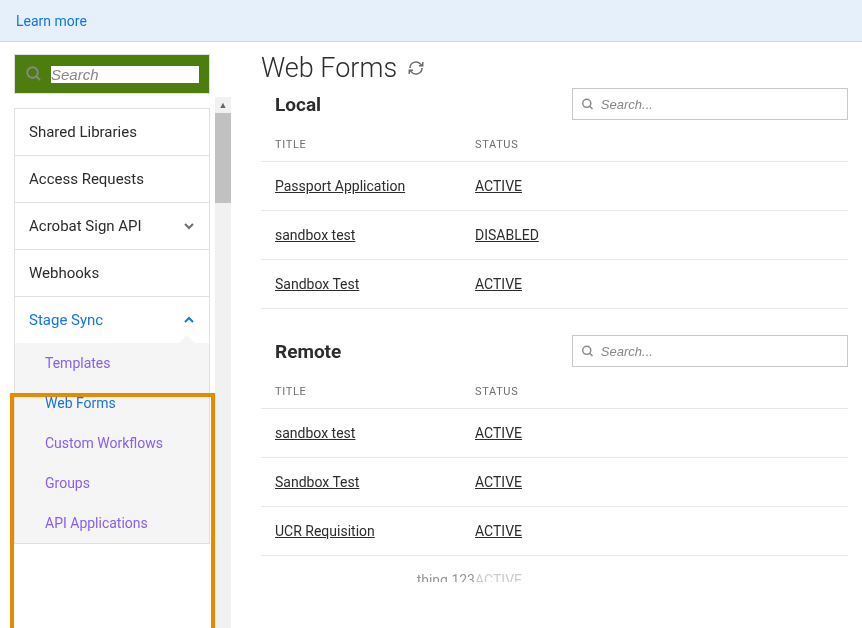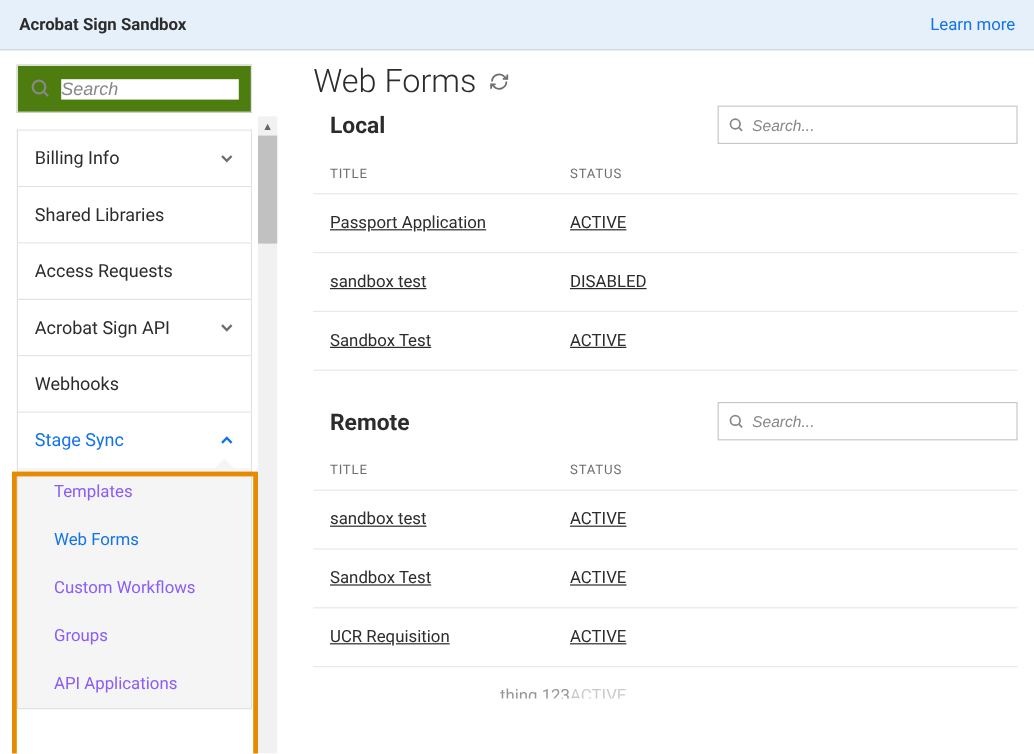--- a/index.html
+++ b/index.html
@@ -160,21 +160,21 @@
     }
     .section-title {
       font-size: 19px;
       font-weight: 700;
       color: #2c2c2c;
       padding-left: 14px;
     }
     .table-search {
       border: 1px solid #c8c8c8;
       height: 32px;
-      width: 250px;
+      width: 276px;
       display: flex;
       align-items: center;
       padding: 0 8px;
       background: #fff;
     }
     .table-search input {
       border: none; outline: none;
       font-size: 13px;
       margin-left: 6px;
       width: 100%;
@@ -200,41 +200,34 @@
       color: #2c2c2c;
       text-decoration: underline;
     }
     .td-row .col-title { color: #2c2c2c; }
     .td-row.last-partial { opacity: 1; color: #444; padding-bottom: 0; }
   </style>
 </head>
 <body>
 
 <div class="top-banner">
-  <span class="top-banner-title">Acrobat Sign Sandbox</span>
   <span class="learn-more">Learn more</span>
 </div>
 
 <div class="content-wrap">
   <div class="sidebar-col">
     <div class="search-box">
       <svg width="18" height="18" viewBox="0 0 24 24" fill="none" stroke="#888" stroke-width="2.5">
           <circle cx="10" cy="10" r="7"></circle>
           <line x1="20" y1="20" x2="15" y2="15"></line>
         </svg>
       <input type="text" placeholder="Search" style="">
     </div>
 
     <ul class="nav-list">
-      <li class="nav-item">
-        <span>Billing Info</span>
-        <svg class="chevron" viewBox="0 0 12 12" fill="none" stroke="#6e6e6e" stroke-width="2">
-            <polyline points="2,4 6,8 10,4"></polyline>
-          </svg>
-      </li>
       <li class="nav-item">
         <span>Shared Libraries</span>
       </li>
       <li class="nav-item">
         <span>Access Requests</span>
       </li>
       <li class="nav-item">
         <span>Acrobat Sign API</span>
         <svg class="chevron" viewBox="0 0 12 12" fill="none" stroke="#6e6e6e" stroke-width="2">
             <polyline points="2,4 6,8 10,4"></polyline>

